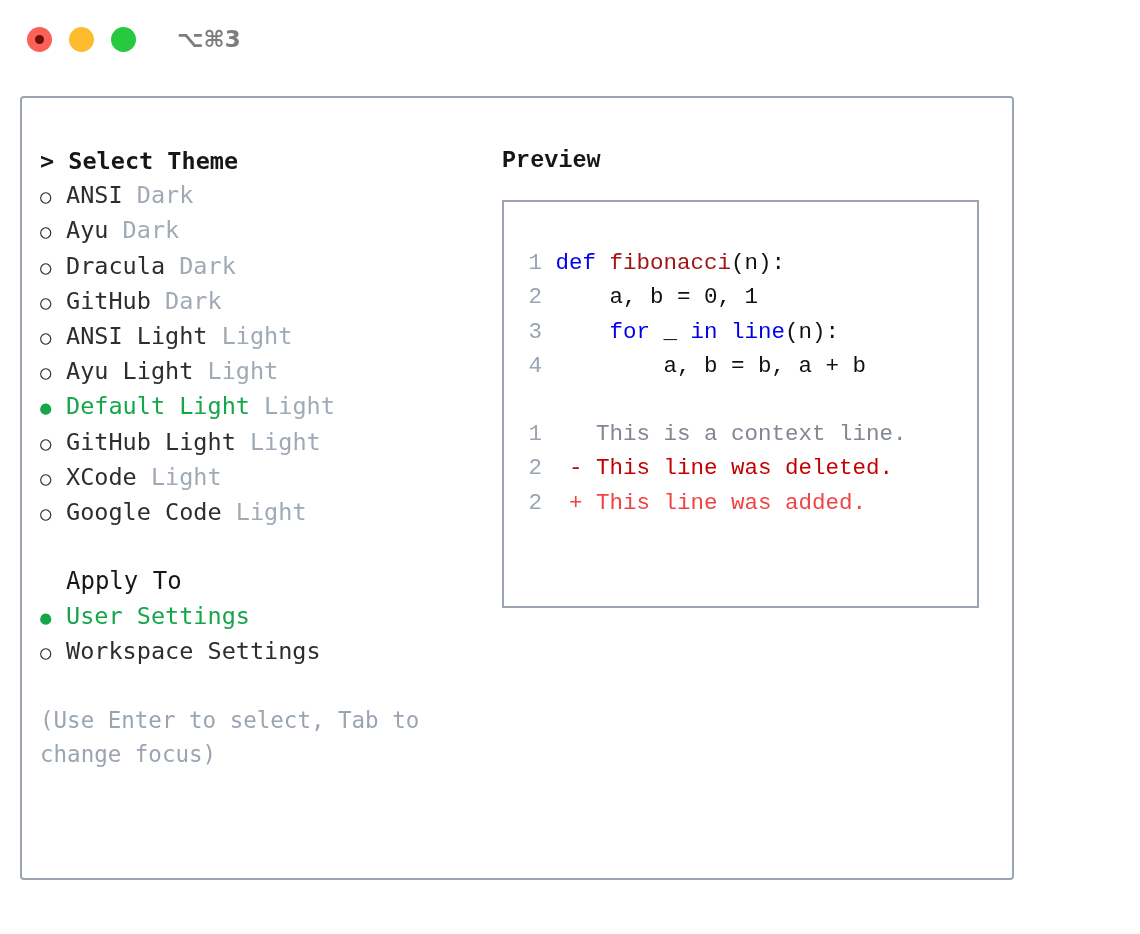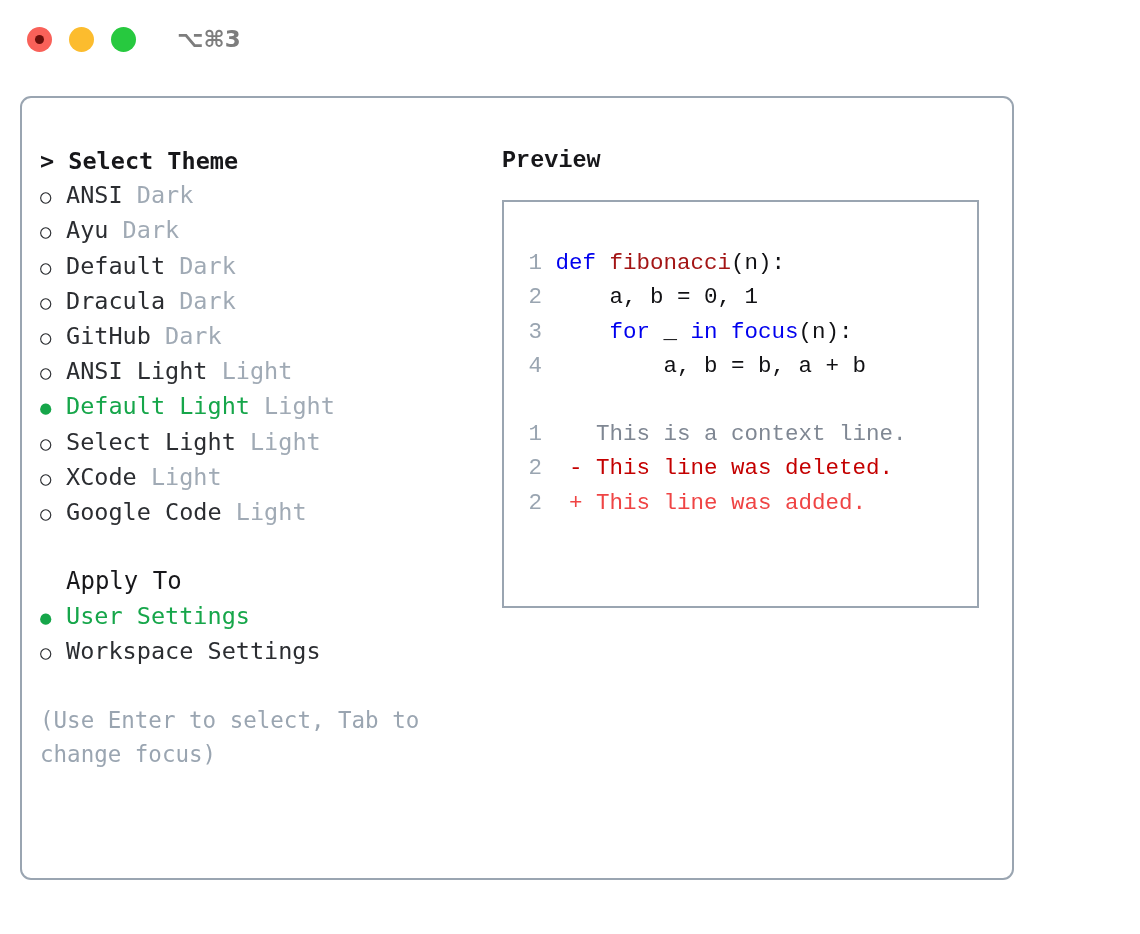--- a/index.html
+++ b/index.html
@@ -65,21 +65,21 @@
     white-space: pre;
   }
   
   .panel {
     position: absolute;
     left: 20px;
     top: 96px;
     width: 994px;
     height: 784px;
     border: 2px solid #9aa5b1;
-    border-radius: 11px;
+    border-radius: 4px;
     box-sizing: border-box;
     background: #ffffff;
   }
   .panel-inner {
     position: absolute;
     left: 0; top: 0;
     width: 100%;
     height: 100%;
     display: flex;
   }
@@ -197,46 +197,46 @@
   </div>
 
   <div class="panel">
     <div class="panel-inner">
 
       <div class="left-col">
         <div class="heading">&gt; Select Theme</div>
         <div id="theme-list">
             <div class="opt-row"><span class="marker marker-empty"></span><span class="label">ANSI</span><span class="pln"> </span><span class="category">Dark</span></div>
             <div class="opt-row"><span class="marker marker-empty"></span><span class="label">Ayu</span><span class="pln"> </span><span class="category">Dark</span></div>
-            <div class="opt-row"><span class="marker marker-empty"></span><span class="label">Default</span><span class="pln"> </span><span class="category">Dark</span></div>
             <div class="opt-row"><span class="marker marker-empty"></span><span class="label">Dracula</span><span class="pln"> </span><span class="category">Dark</span></div>
             <div class="opt-row"><span class="marker marker-empty"></span><span class="label">GitHub</span><span class="pln"> </span><span class="category">Dark</span></div>
             <div class="opt-row"><span class="marker marker-empty"></span><span class="label">ANSI Light</span><span class="pln"> </span><span class="category">Light</span></div>
+            <div class="opt-row"><span class="marker marker-empty"></span><span class="label">Ayu Light</span><span class="pln"> </span><span class="category">Light</span></div>
             <div class="opt-row selected"><span class="marker marker-filled"></span><span class="label">Default Light</span><span class="pln"> </span><span class="category">Light</span></div>
-            <div class="opt-row"><span class="marker marker-empty"></span><span class="label">Select Light</span><span class="pln"> </span><span class="category">Light</span></div>
+            <div class="opt-row"><span class="marker marker-empty"></span><span class="label">GitHub Light</span><span class="pln"> </span><span class="category">Light</span></div>
             <div class="opt-row"><span class="marker marker-empty"></span><span class="label">XCode</span><span class="pln"> </span><span class="category">Light</span></div>
             <div class="opt-row"><span class="marker marker-empty"></span><span class="label">Google Code</span><span class="pln"> </span><span class="category">Light</span></div>
           </div>
         <div class="spacer-line"></div>
         <div class="group-title">Apply To</div>
         <div id="apply-list">
             <div class="opt-row selected"><span class="marker marker-filled"></span><span class="label">User Settings</span></div>
             <div class="opt-row"><span class="marker marker-empty"></span><span class="label">Workspace Settings</span></div>
           </div>
         <div class="spacer-line"></div>
         <div class="hint">(Use Enter to select, Tab to change focus)</div>
       </div>
 
       <div class="right-col">
         <div class="preview-title">Preview</div>
         <div class="preview-box">
           <div id="code-block">
               <div class="code-line"><span class="lineno">1</span><span class="pln"> </span><span class="kw">def </span><span class="fn">fibonacci</span><span class="pln">(n):</span></div>
               <div class="code-line"><span class="lineno">2</span><span class="pln"> </span><span class="pln">    a, b = 0, 1</span></div>
-              <div class="code-line"><span class="lineno">3</span><span class="pln"> </span><span class="pln">    </span><span class="kw">for</span><span class="pln"> _ </span><span class="kw">in focus</span><span class="pln">(n):</span></div>
+              <div class="code-line"><span class="lineno">3</span><span class="pln"> </span><span class="pln">    </span><span class="kw">for</span><span class="pln"> _ </span><span class="kw">in line</span><span class="pln">(n):</span></div>
               <div class="code-line"><span class="lineno">4</span><span class="pln"> </span><span class="pln">        a, b = b, a + b</span></div>
             </div>
           <div class="blank-line"></div>
           <div id="diff-block">
               <div class="code-line"><span class="lineno">1</span><span class="pln"> </span><span class="ctx">   This is a context line.</span></div>
               <div class="code-line"><span class="lineno">2</span><span class="pln"> </span><span class="del"> - This line was deleted.</span></div>
               <div class="code-line"><span class="lineno">2</span><span class="pln"> </span><span class="add"> + This line was added.</span></div>
             </div>
         </div>
       </div>

